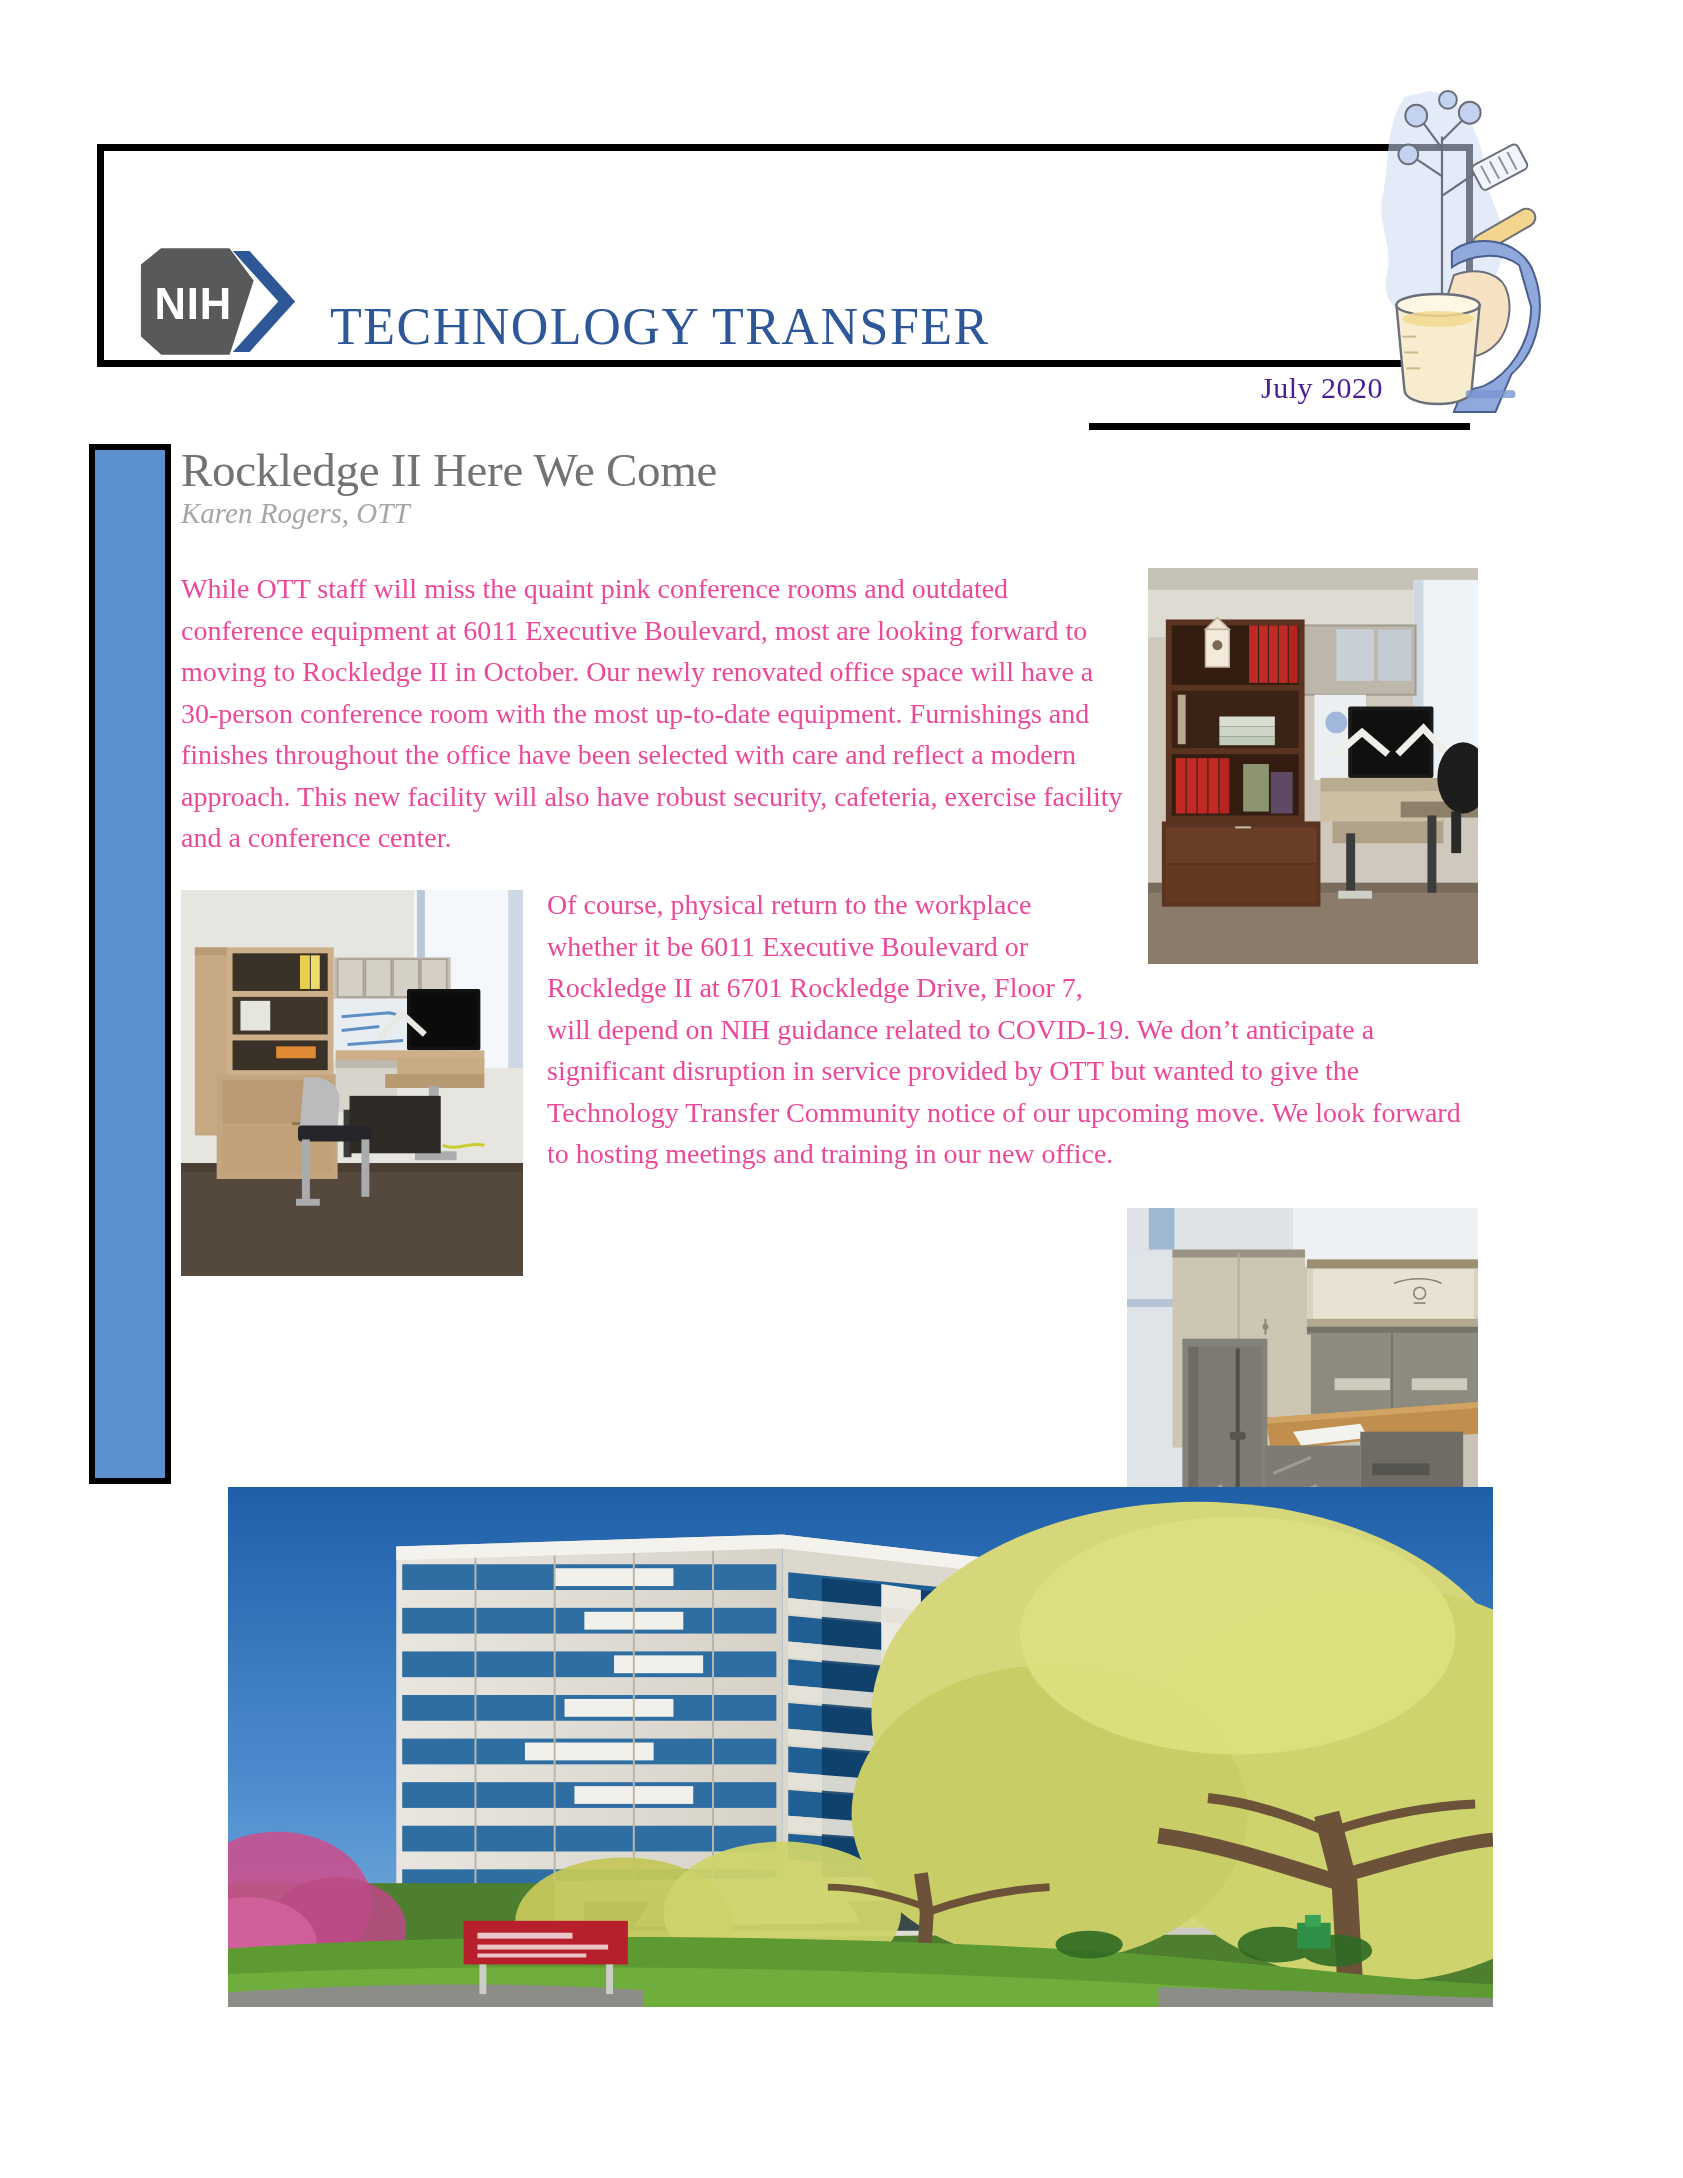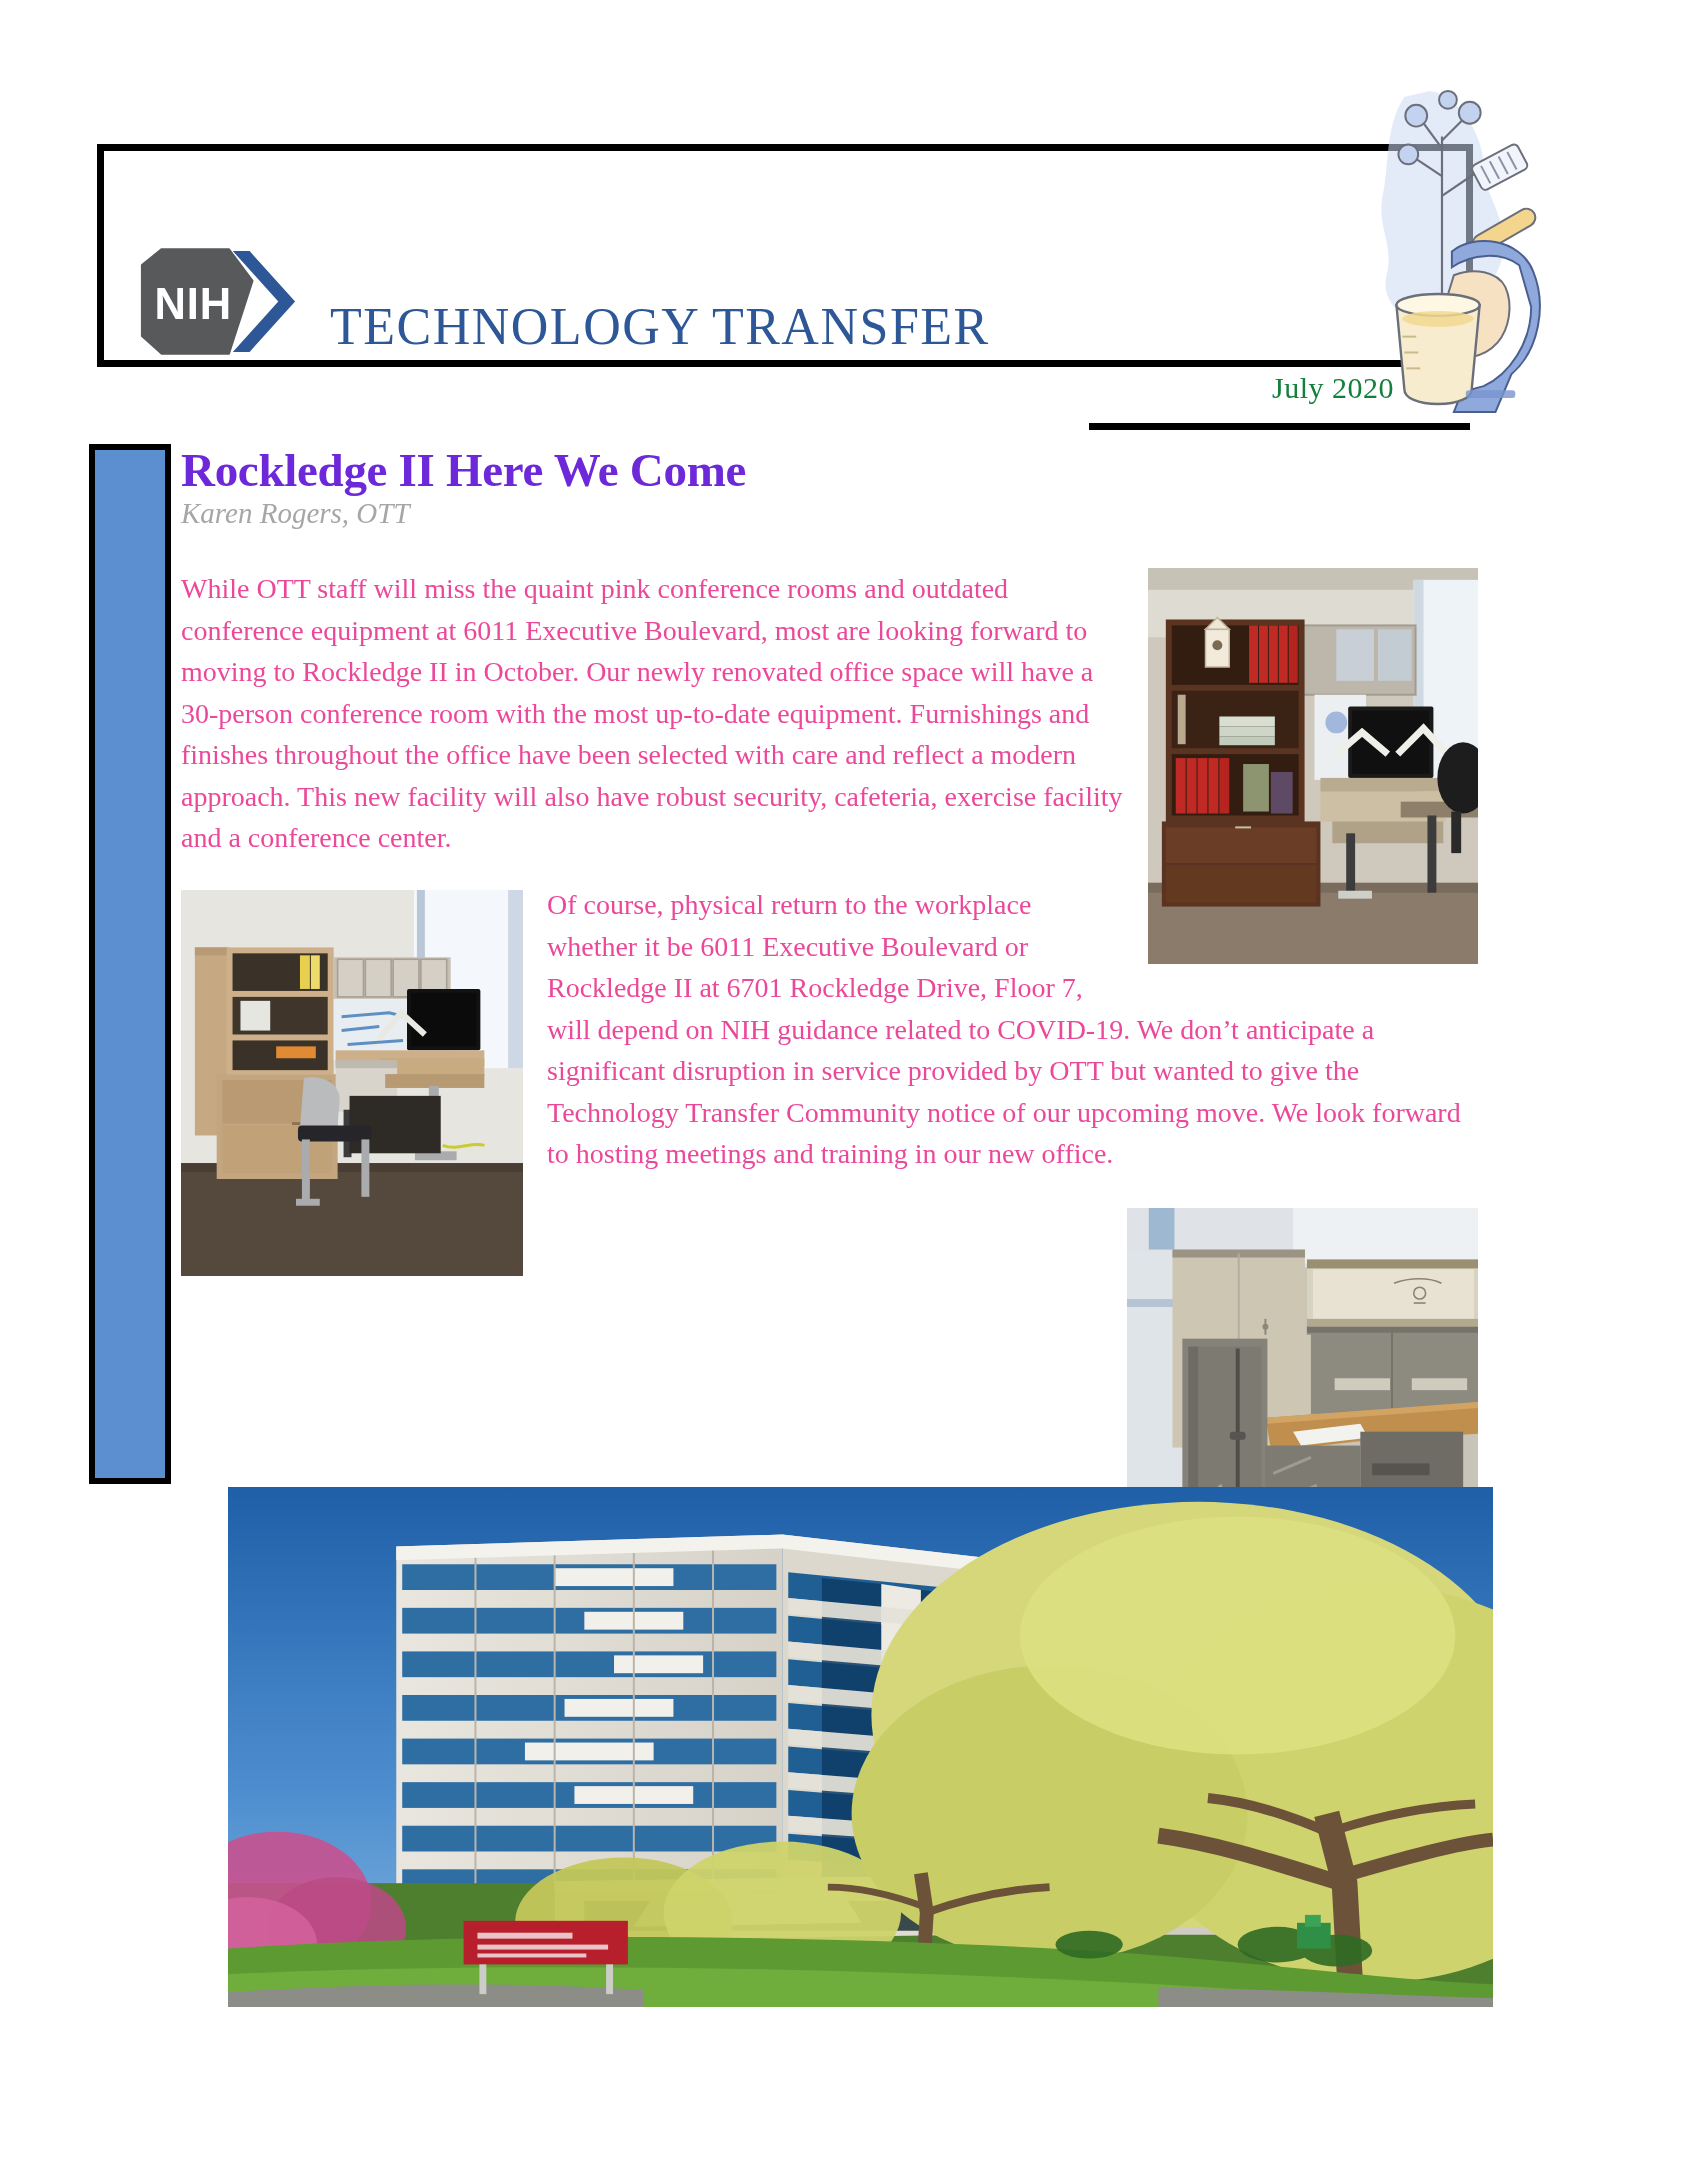--- a/index.html
+++ b/index.html
@@ -51,23 +51,23 @@
     font-family: "Liberation Serif", serif;
     font-size: 52px;
     line-height: 1.26;
     letter-spacing: 1.5px;
     white-space: nowrap;
   }
 
   
   .issue-date {
     position: absolute;
-    right: 289px;
+    right: 300px;
     top: 371px;
-    color: #15803d;
+    color: #4c1d95;
     font-size: 30px;
     letter-spacing: 0.5px;
     z-index: 4;
   }
   .date-rule {
     position: absolute;
     left: 1089px;
     top: 423px;
     width: 381px;
     height: 7px;
@@ -101,23 +101,23 @@
   
   .article {
     position: absolute;
     left: 181px;
     top: 446px;
     width: 1297px;
     z-index: 1;
   }
 
   .headline {
-    color: #6d28d9;
+    color: #737373;
     font-size: 47px;
-    font-weight: bold;
+    font-weight: normal;
     line-height: 1.05;
     letter-spacing: -0.3px;
     margin-bottom: 2px;
   }
   .byline {
     color: #a6a6a6;
     font-size: 29px;
     font-style: italic;
     margin-bottom: 38px;
   }

